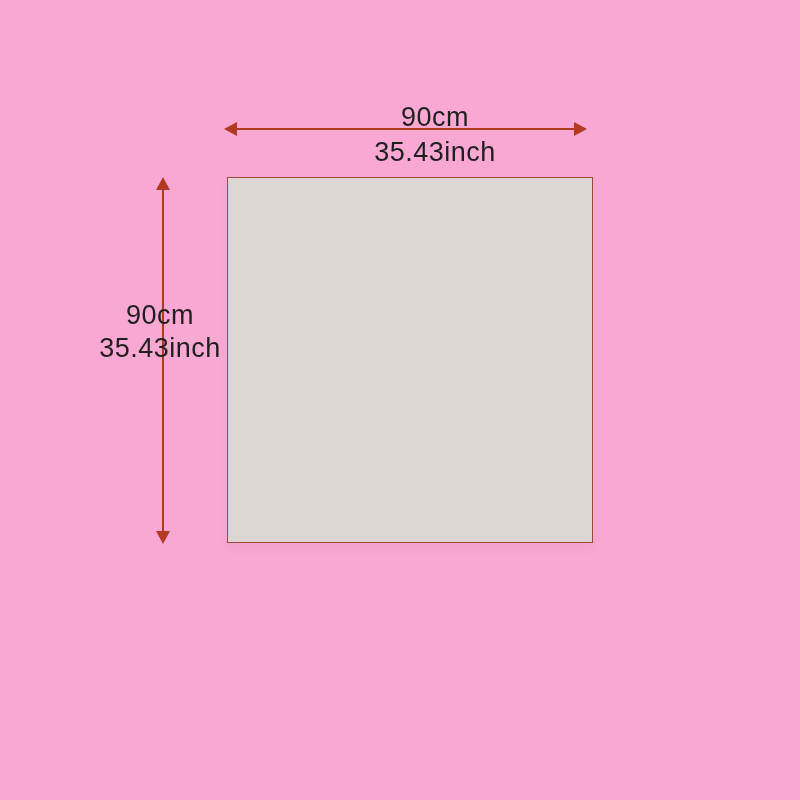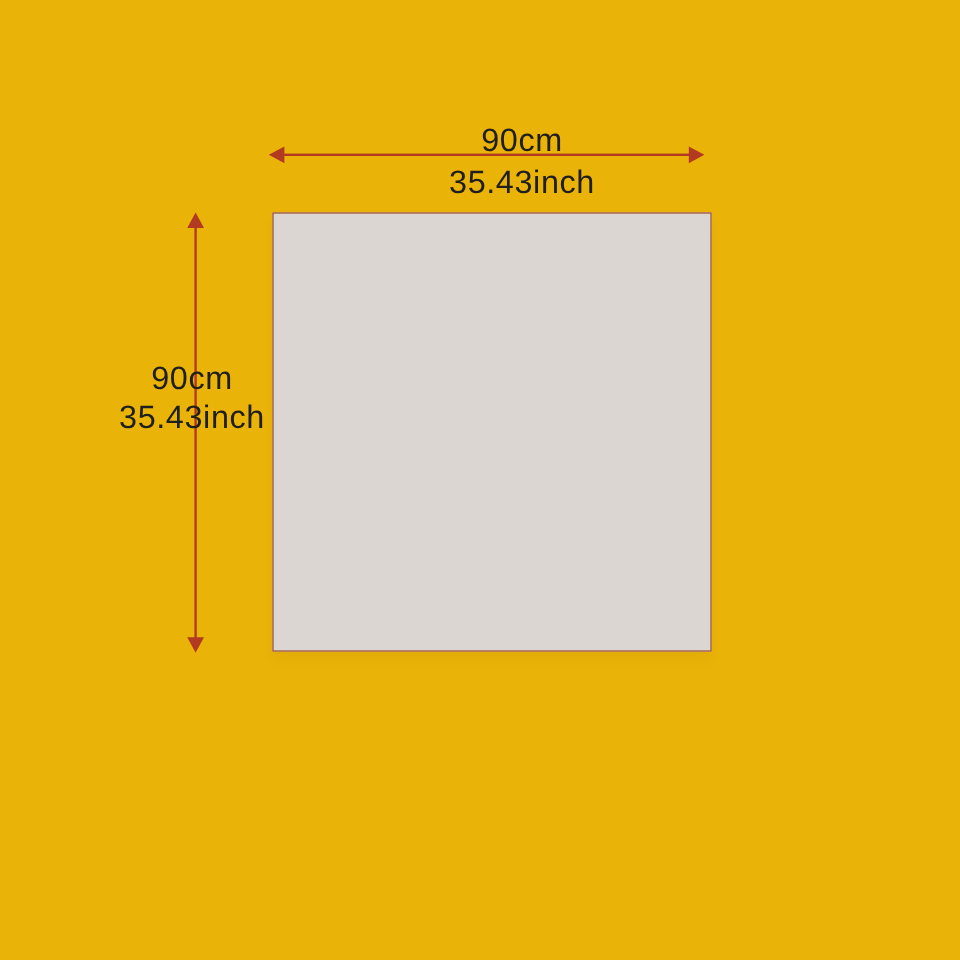--- a/index.html
+++ b/index.html
@@ -3,21 +3,21 @@
 <meta charset="utf-8">
 <style>
   html, body {
     margin: 0;
     padding: 0;
   }
   .canvas {
     position: relative;
     width: 800px;
     height: 800px;
-    background: #eab308;
+    background: #f9a8d4;
     overflow: hidden;
     font-family: "Liberation Sans", "DejaVu Sans", sans-serif;
   }
 
   
   .product-square {
     position: absolute;
     left: 227px;
     top: 177px;
     width: 364px;

